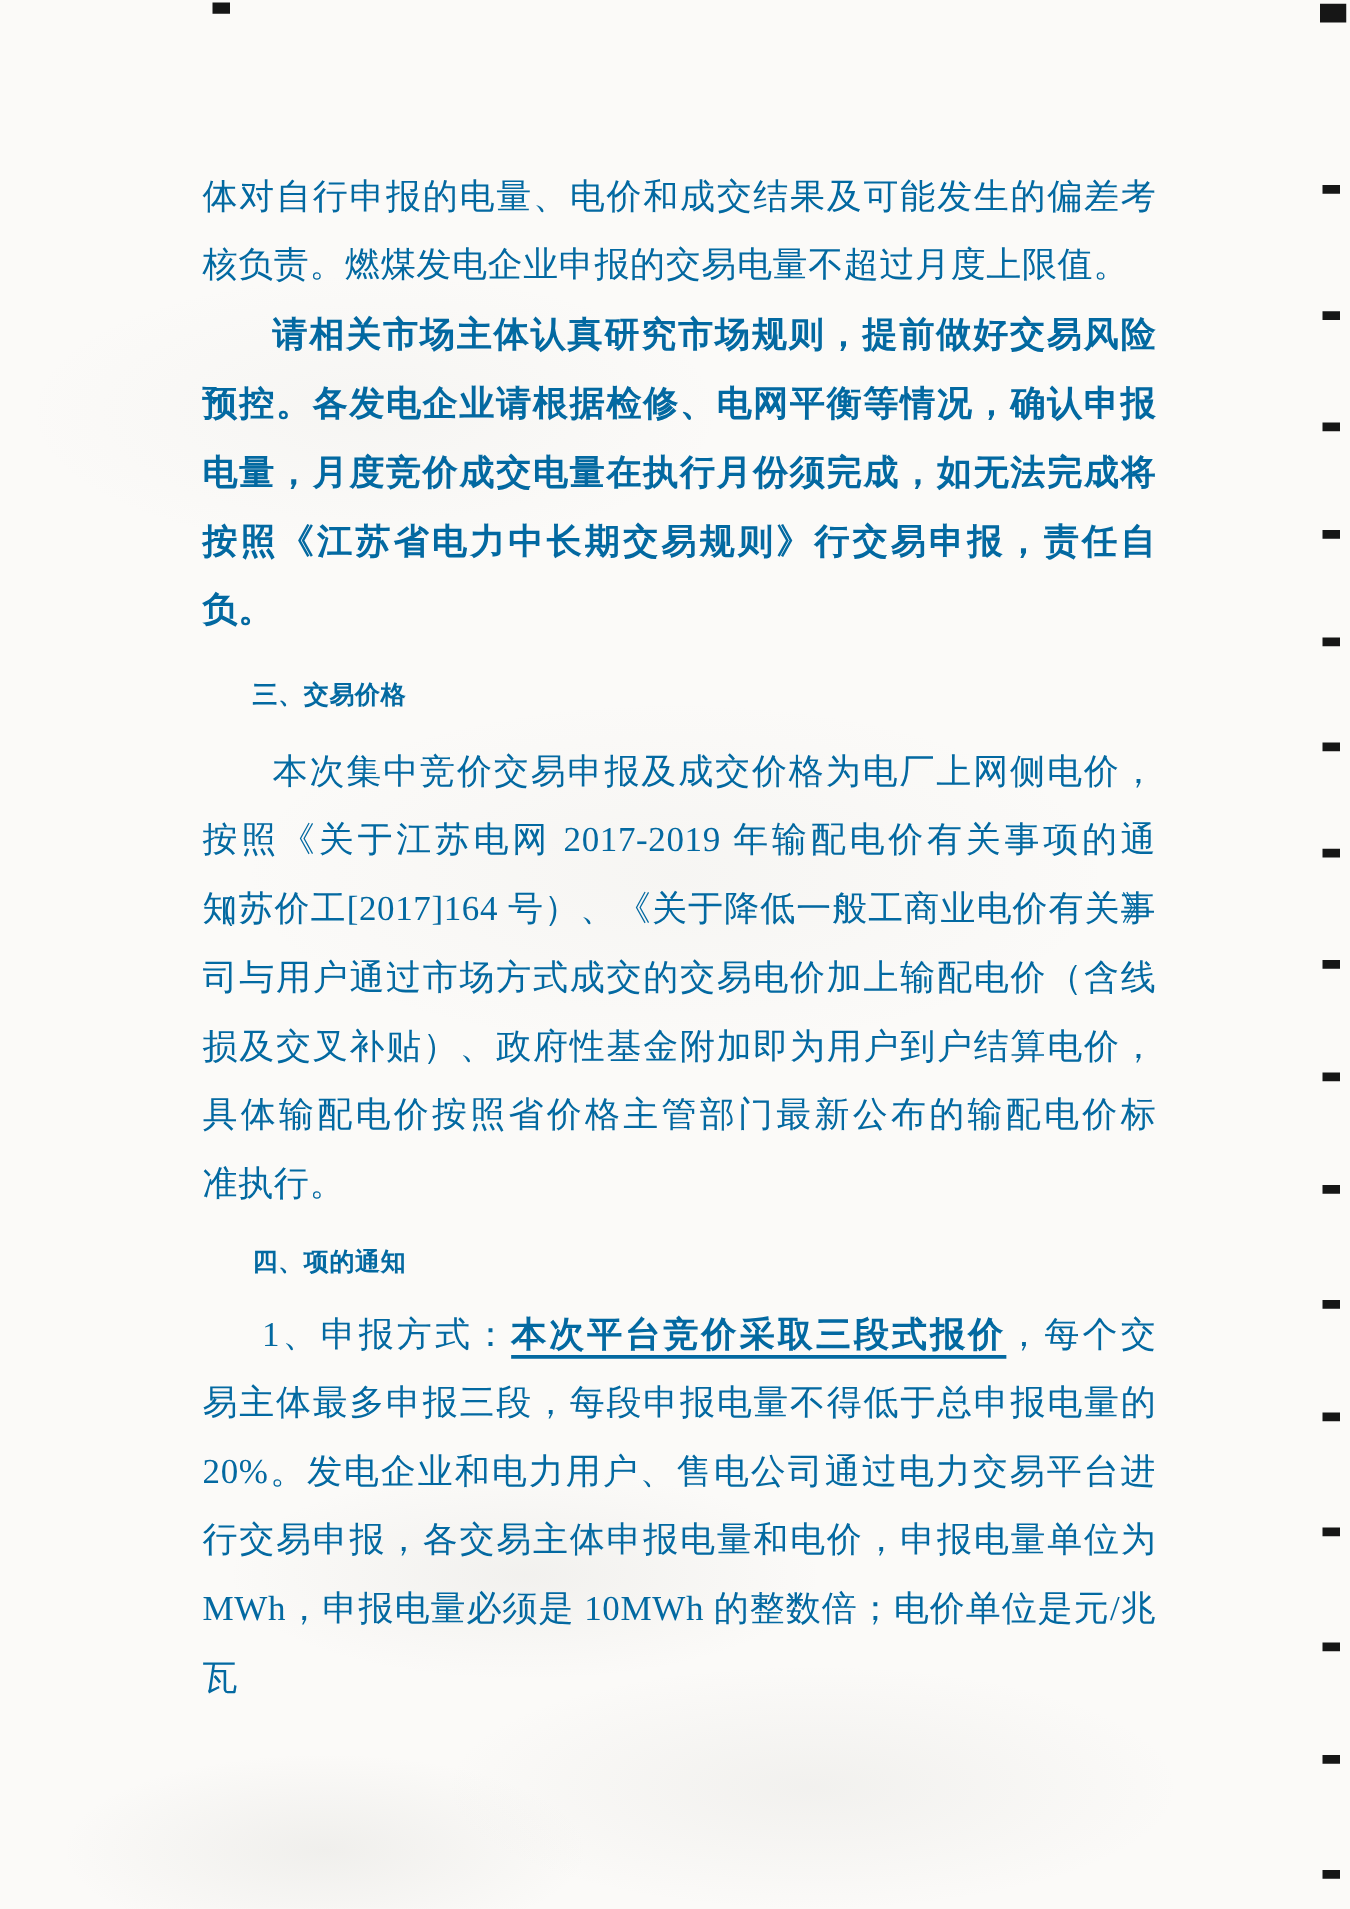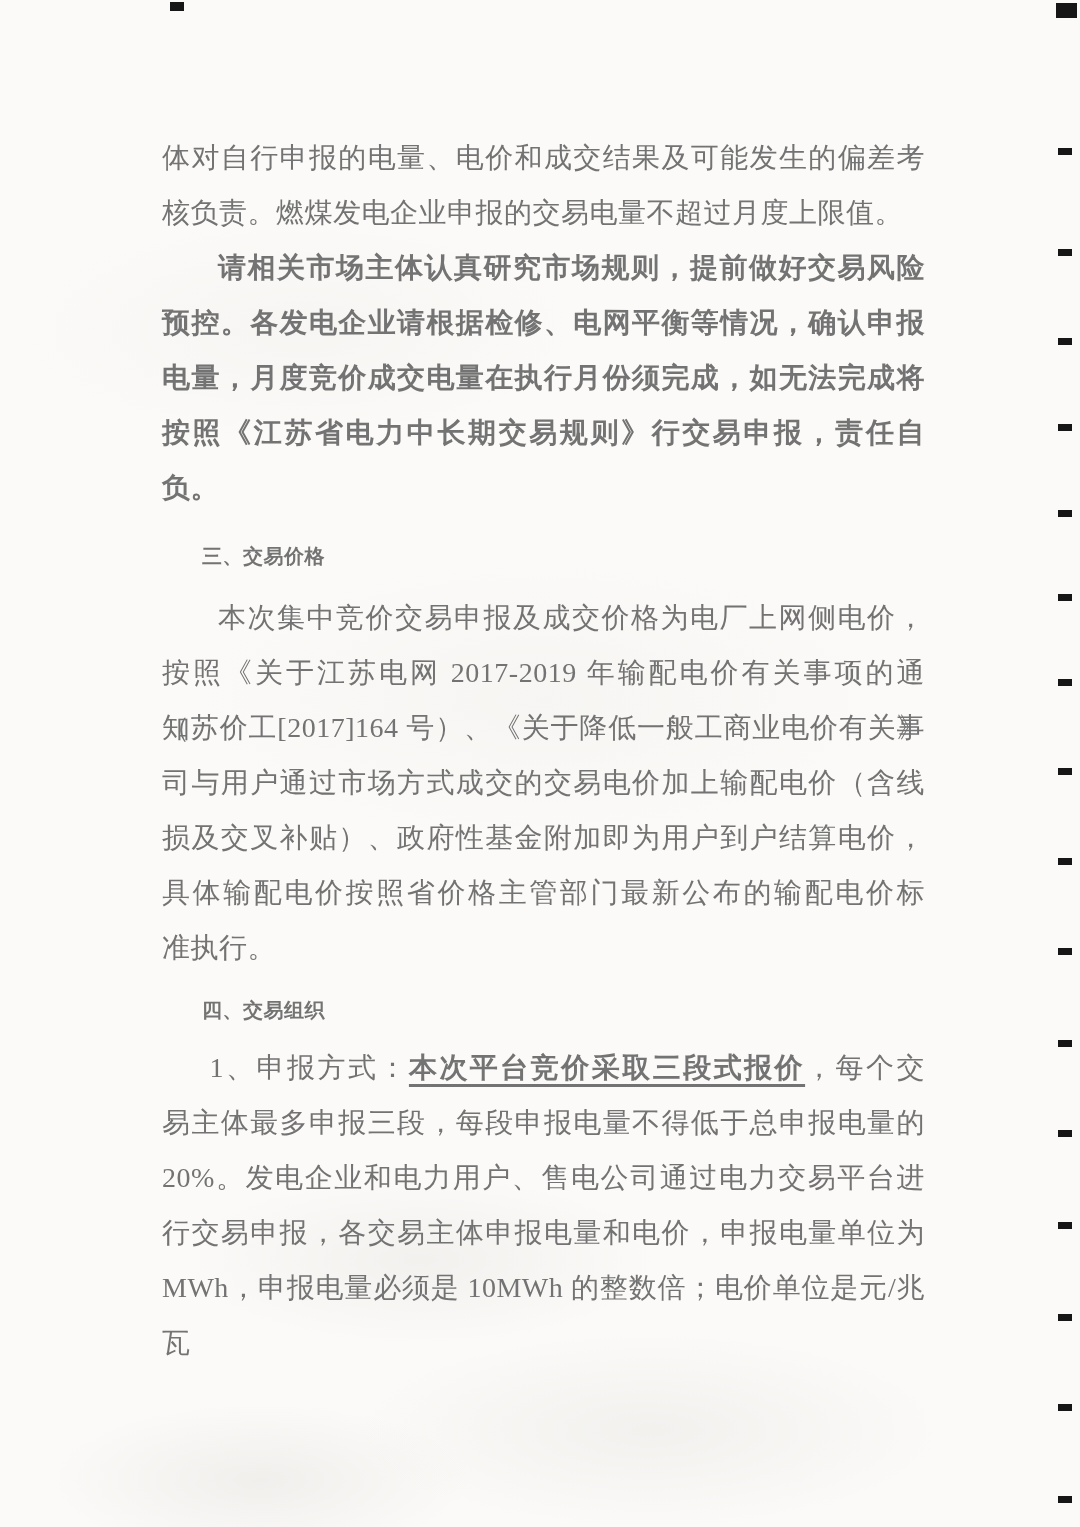--- a/index.html
+++ b/index.html
@@ -41,42 +41,42 @@
   .u{
     text-decoration:underline;
     text-underline-offset:7px;
     text-decoration-thickness:2.5px;
   }
   .mark{position:absolute;}
 </style>
 </head>
 <body style="background-color: rgb(251, 250, 248);">
 
-<div class="doc" style="color: #737373;">
+<div class="doc" style="color: #0369a1;">
 
   <div class="line"><span>体对自行申报的电量、电价和成交结果及可能发生的偏差考</span></div>
   <div class="line end"><span>核负责。燃煤发电企业申报的交易电量不超过月度上限值。</span></div>
 
   <div class="line hei ind2"><span>请相关市场主体认真研究市场规则，提前做好交易风险</span></div>
   <div class="line hei"><span>预控。各发电企业请根据检修、电网平衡等情况，确认申报</span></div>
   <div class="line hei"><span>电量，月度竞价成交电量在执行月份须完成，如无法完成将</span></div>
   <div class="line hei"><span>按照《江苏省电力中长期交易规则》行交易申报，责任自</span></div>
   <div class="line hei end"><span>负。</span></div>
 
   <div class="heading h3sp"><span>三、交易价格</span></div>
 
   <div class="line ind2"><span>本次集中竞价交易申报及成交价格为电厂上网侧电价，</span></div>
   <div class="line"><span>按照《关于江苏电网 2017-2019 年输配电价有关事项的通知》</span></div>
   <div class="line"><span>（苏价工[2017]164 号）、《关于降低一般工商业电价有关事</span></div>
   <div class="line"><span>司与用户通过市场方式成交的交易电价加上输配电价（含线</span></div>
   <div class="line"><span>损及交叉补贴）、政府性基金附加即为用户到户结算电价，</span></div>
   <div class="line"><span>具体输配电价按照省价格主管部门最新公布的输配电价标</span></div>
   <div class="line end"><span>准执行。</span></div>
 
-  <div class="heading h4sp"><span>四、交易组织</span></div>
+  <div class="heading h4sp"><span>四、项的通知</span></div>
 
   <div class="line ind17"><span>1、申报方式：</span><span class="hei u">本次平台竞价采取三段式报价</span><span>，每个交</span></div>
   <div class="line"><span>易主体最多申报三段，每段申报电量不得低于总申报电量的</span></div>
   <div class="line"><span>20%。发电企业和电力用户、售电公司通过电力交易平台进</span></div>
   <div class="line"><span>行交易申报，各交易主体申报电量和电价，申报电量单位为</span></div>
   <div class="line end"><span>MWh，申报电量必须是 10MWh 的整数倍；电价单位是元/兆瓦</span></div>
 
 </div>
 
 <div>

